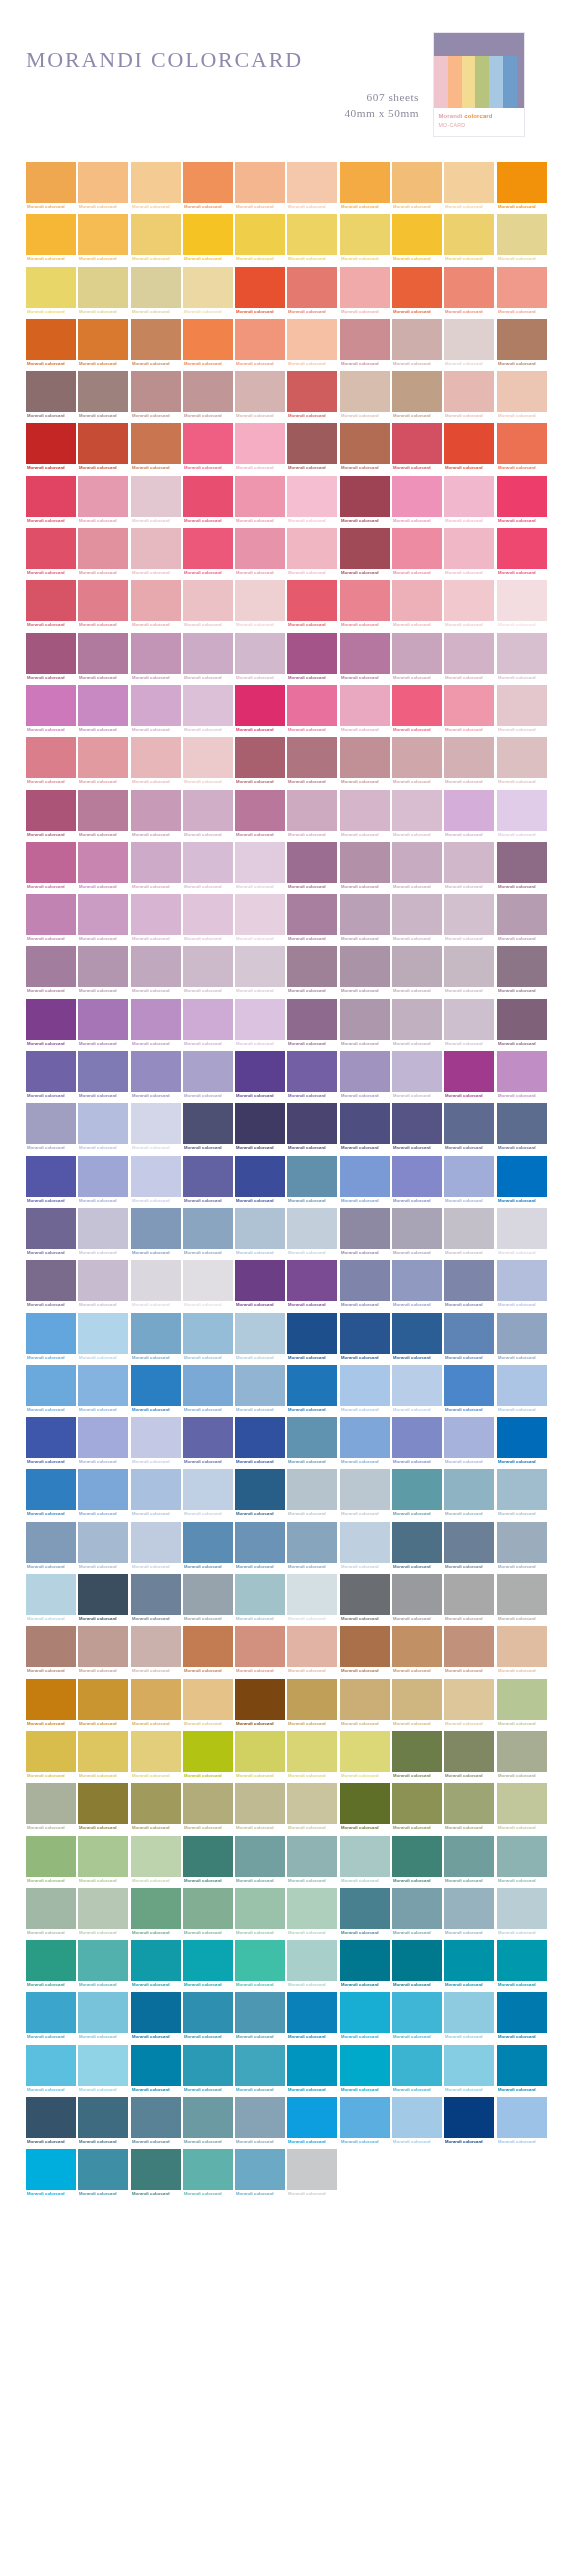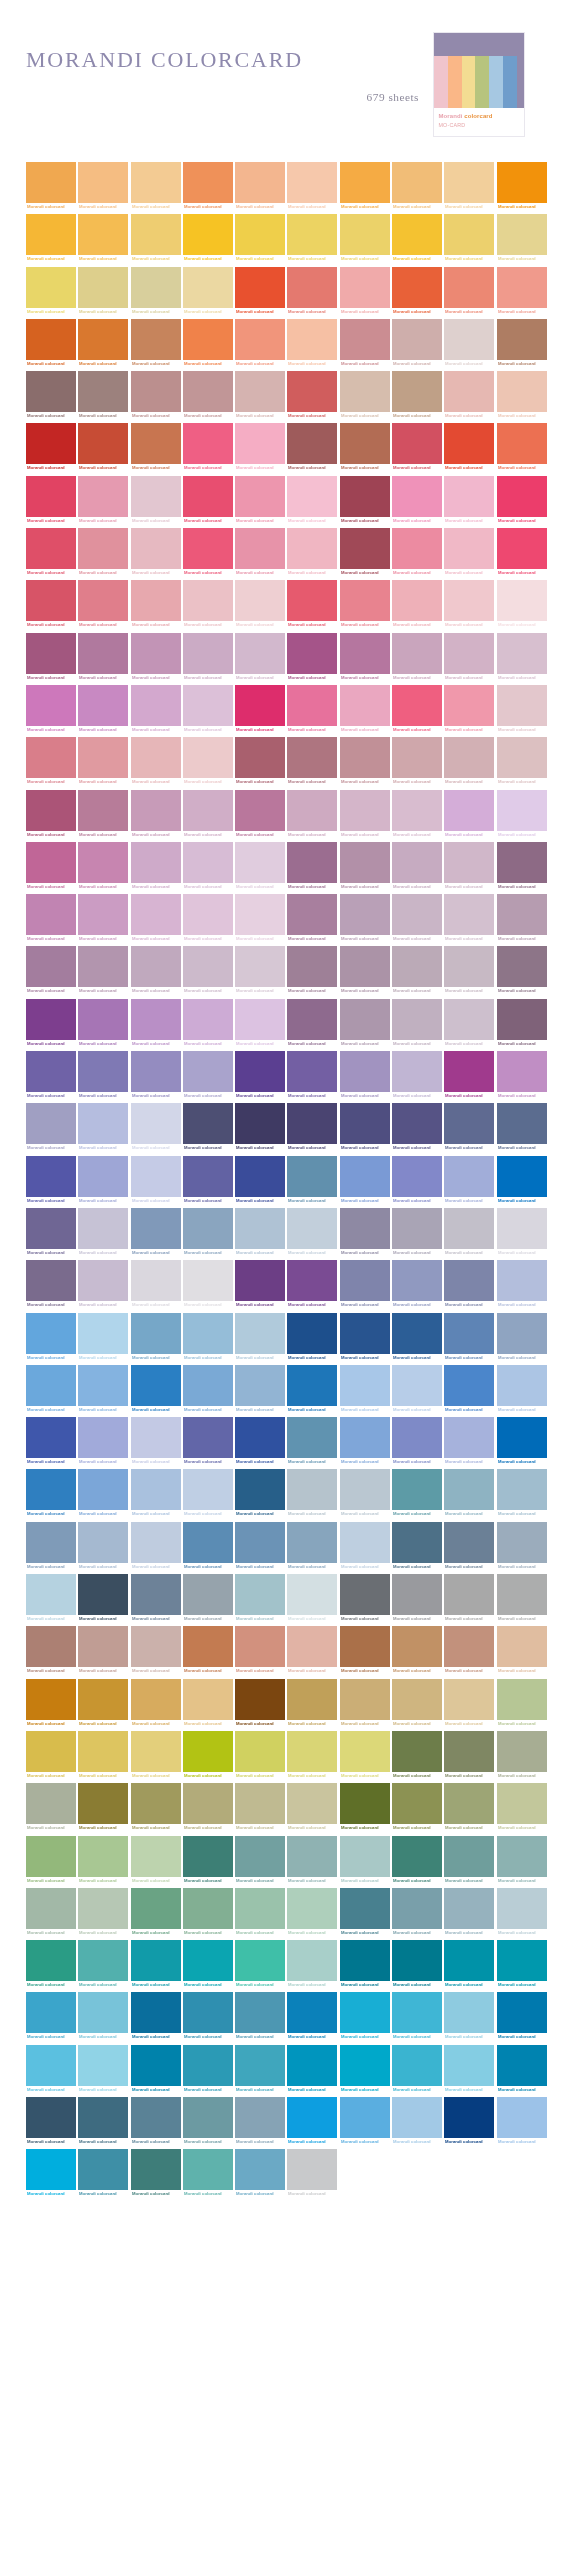--- a/index.html
+++ b/index.html
@@ -128,21 +128,22 @@
 </head>
 <body>
 
 <div class="header">
 
   <div class="title-block">
     <div class="main-title" style="color: rgb(142, 137, 173);">MORANDI COLORCARD</div>
   </div>
 
   <div class="subtitle-block">
-    <div class="sub-line">679 sheets</div>
+    <div class="sub-line">607 sheets</div>
+    <div class="sub-line">40mm x 50mm</div>
   </div>
 
   <div class="product-thumb">
     <div class="thumb-art" style="background: rgb(146, 137, 171);">
       <div class="thumb-stripes" id="thumb-stripes">
           <i style="background: rgb(240, 196, 204);"></i>
           <i style="background: rgb(250, 183, 135);"></i>
           <i style="background: rgb(243, 220, 146);"></i>
           <i style="background: rgb(183, 196, 126);"></i>
           <i style="background: rgb(166, 200, 226);"></i>

